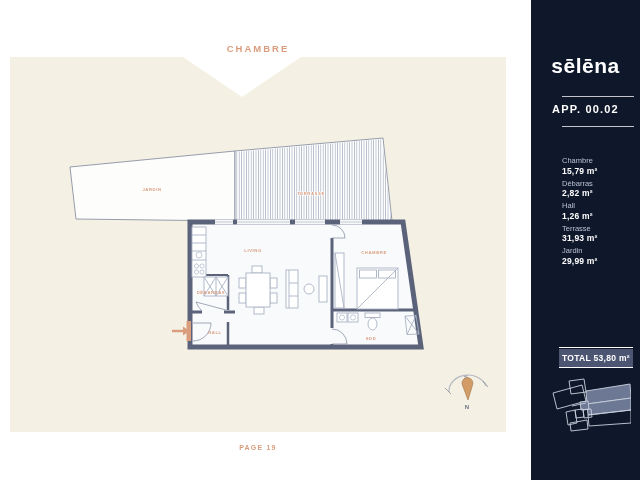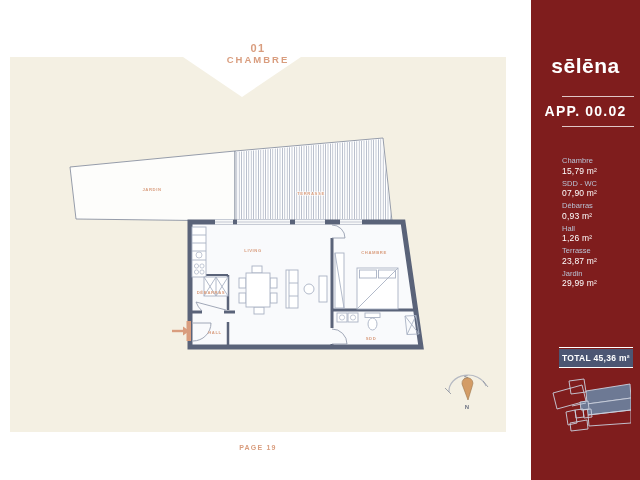--- a/index.html
+++ b/index.html
@@ -18,42 +18,41 @@
          border-left:59px solid transparent;border-right:59px solid transparent;
          border-top:40px solid #ffffff;}
   .plan-svg{left:10px;top:57px;z-index:3;}
   svg text{font-family:"Liberation Sans",sans-serif;font-weight:bold;}
 
   
   .footer{left:10px;top:444px;width:496px;text-align:center;
           font-size:7px;font-weight:bold;color:#d99d7e;letter-spacing:1.2px;z-index:4;}
 
   
-  .sidebar{left:531px;top:0;width:109px;height:480px;background:#7f1d1d;z-index:6;}
+  .sidebar{left:531px;top:0;width:109px;height:480px;background:#0f172a;z-index:6;}
   .logo{position:absolute;top:54px;left:0;width:100%;text-align:center;color:#ffffff;
         font-size:21px;font-weight:bold;letter-spacing:0.5px;}
   .rule{position:absolute;left:31px;width:72px;height:0;border-top:1.2px solid rgba(255,255,255,0.75);}
   .rule1{top:96px;} .rule2{top:126px;}
   .app{position:absolute;top:103px;left:0;width:100%;text-align:center;color:#ffffff;
-       font-size:14px;font-weight:bold;letter-spacing:1.2px;}
+       font-size:11px;font-weight:bold;letter-spacing:1.2px;}
   .rooms{position:absolute;top:156px;left:31px;width:75px;}
   .room{height:22.6px;}
   .room .rname{font-size:7.5px;color:#b9c2d4;line-height:9.5px;}
-  .room .rarea{font-size:8.5px;font-weight:normal;color:#ffffff;line-height:10px;letter-spacing:0.2px;}
+  .room .rarea{font-size:8.5px;font-weight:bold;color:#ffffff;line-height:10px;letter-spacing:0.2px;}
   .total-rule{position:absolute;left:28px;width:74px;height:0;border-top:1.5px solid #ffffff;}
   .tr1{top:347px;} .tr2{top:366.5px;}
   .total-box{position:absolute;top:348.5px;left:28px;width:74px;height:18px;background:#4c5673;
              color:#ffffff;font-size:8.5px;font-weight:bold;text-align:center;line-height:18px;letter-spacing:0.3px;}
   .keyplan{position:absolute;left:11px;top:376px;}
 </style>
 </head>
 <body>
 
 <div class="abs header">
-  <div class="num">01</div>
   <div class="ttl">CHAMBRE</div>
 </div>
 
 <div class="abs panel"></div>
 <div class="abs notch"></div>
 
 <svg class="abs plan-svg" width="496" height="375" viewBox="0 0 496 375">
   <defs>
     <pattern id="hatch" width="2.4" height="6" patternUnits="userSpaceOnUse">
       <line x1="1.2" y1="0" x2="1.2" y2="6" stroke="#9aa3b6" stroke-width="0.7"></line>
@@ -222,43 +221,39 @@
   <div class="rule rule1"></div>
   <div class="app">APP. 00.02</div>
   <div class="rule rule2"></div>
 
   <div class="rooms">
     <div class="room">
       <div class="rname">Chambre</div>
       <div class="rarea">15,79 m²</div>
     </div>
     <div class="room">
-      <div class="rname">SDD - WC</div>
-      <div class="rarea">07,90 m²</div>
-    </div>
-    <div class="room">
       <div class="rname">Débarras</div>
-      <div class="rarea">0,93 m²</div>
+      <div class="rarea">2,82 m²</div>
     </div>
     <div class="room">
       <div class="rname">Hall</div>
       <div class="rarea">1,26 m²</div>
     </div>
     <div class="room">
       <div class="rname">Terrasse</div>
-      <div class="rarea">23,87 m²</div>
+      <div class="rarea">31,93 m²</div>
     </div>
     <div class="room">
       <div class="rname">Jardin</div>
       <div class="rarea">29,99 m²</div>
     </div>
   </div>
 
   <div class="total-rule tr1"></div>
-  <div class="total-box">TOTAL 45,36 m²</div>
+  <div class="total-box">TOTAL 53,80 m²</div>
   <div class="total-rule tr2"></div>
 
   <svg class="keyplan" width="89" height="56" viewBox="0 0 89 56">
     <g stroke="#c9d0de" stroke-width="0.9" fill="none">
       <polygon points="44,15 88,8 89,22 45,28" fill="#6d7994"></polygon>
       <polygon points="45,28 89,22 89,34 46,39" fill="#6d7994"></polygon>
       <polygon points="46,39 89,34 89,47 47,50"></polygon>
       <polygon points="11,17 40,9 44,25 15,33"></polygon>
       <polygon points="27,5 42,3 44,16 29,18"></polygon>
       <polygon points="38,26 46,25 47,33 39,34" fill="#6d7994"></polygon>

